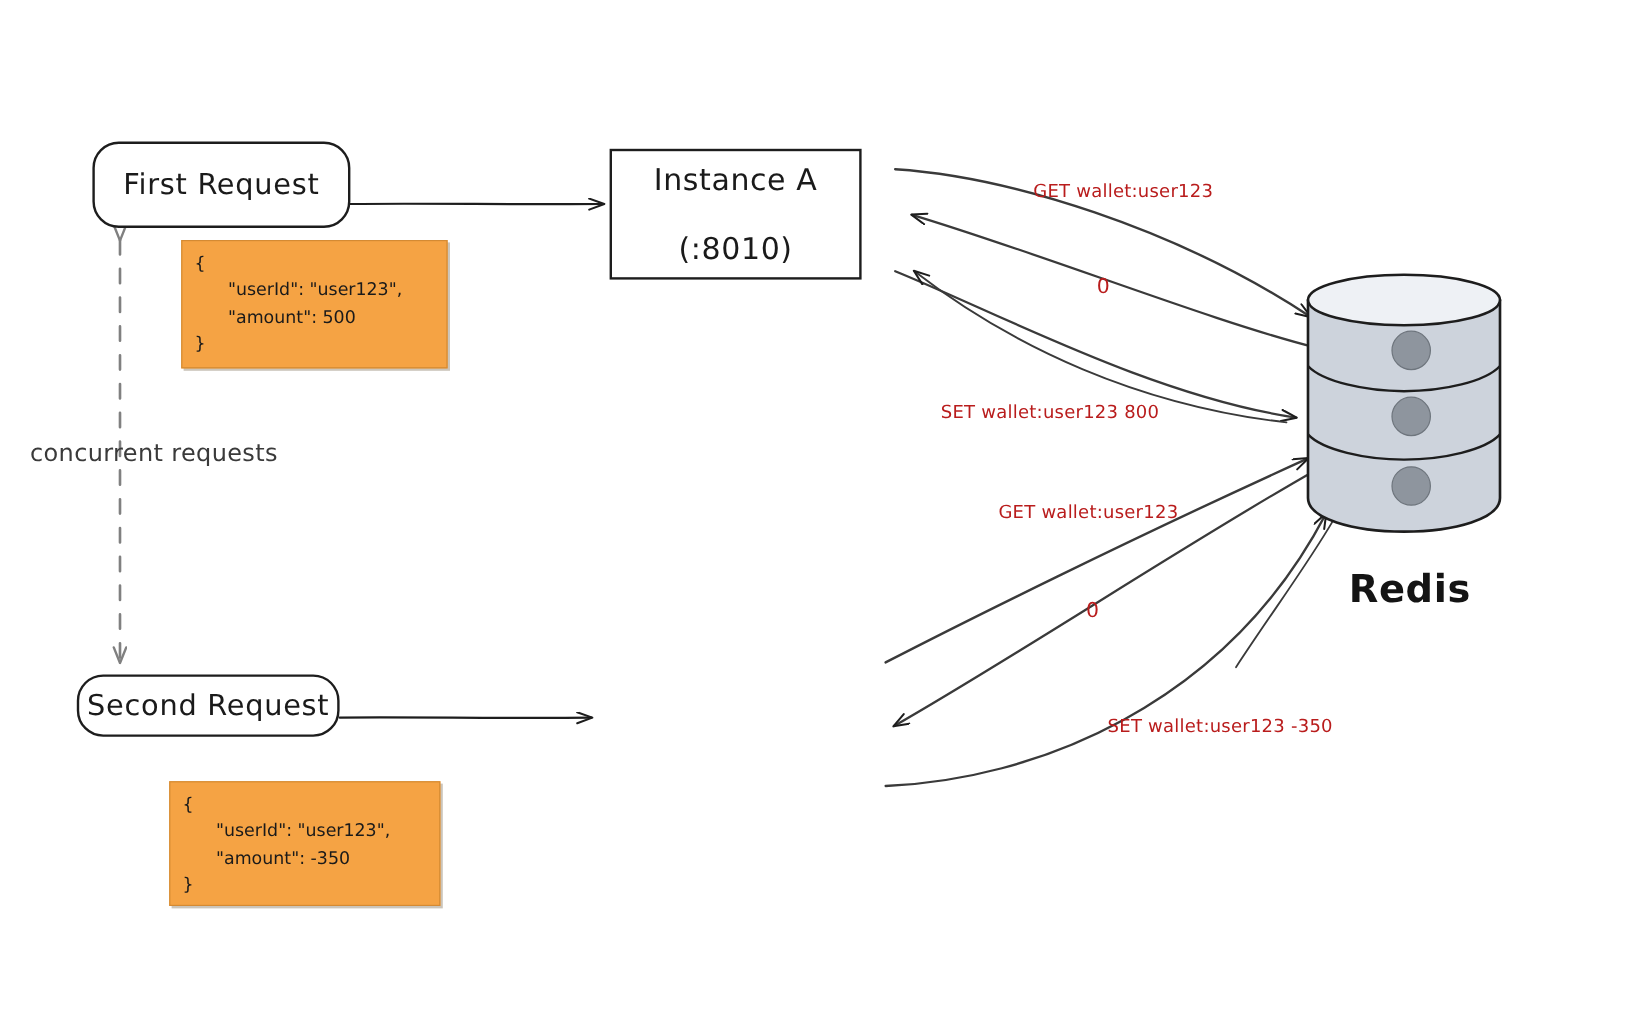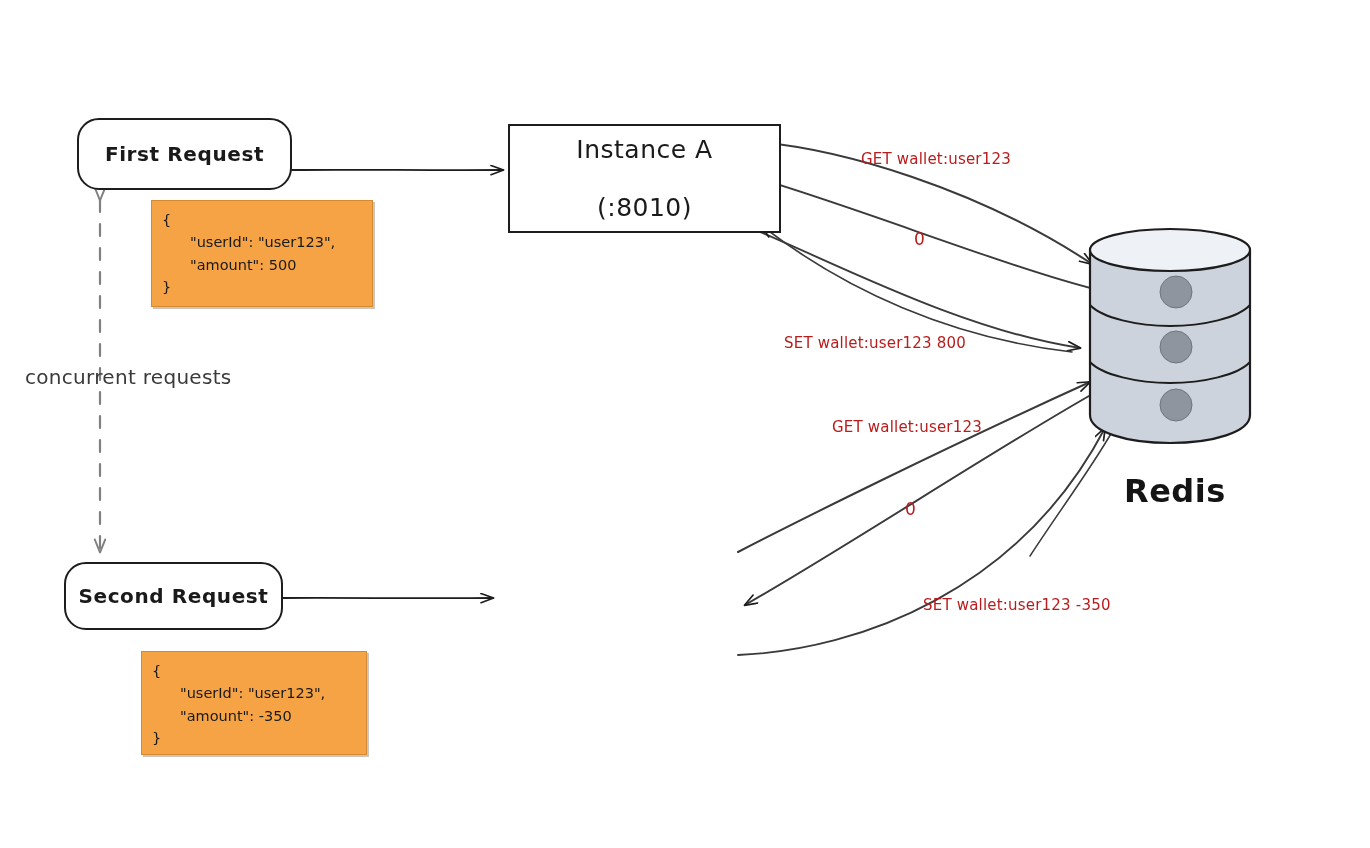--- a/index.html
+++ b/index.html
@@ -35,23 +35,22 @@
     align-items: center;
     justify-content: center;
     color: #1a1a1a;
     font-family: "DejaVu Sans", sans-serif;
   }
   .rounded-box {
     border-radius: 22px;
     border: 2.5px solid #1d1d1d;
   }
   .req-label {
-    font-size: 20px;
+    font-size: 24px;
     letter-spacing: 0.6px;
-    font-weight: bold;
   }
   .inst-line1 {
     font-size: 25px;
     letter-spacing: 0.5px;
     line-height: 1.12;
   }
   .inst-line2 {
     font-size: 25px;
     letter-spacing: 0.5px;
     line-height: 1.12;
@@ -175,25 +174,25 @@
       <circle cx="1176" cy="292" r="16" fill="#8E959E" stroke="#6e757d" stroke-width="1"></circle>
       <circle cx="1176" cy="347" r="16" fill="#8E959E" stroke="#6e757d" stroke-width="1"></circle>
       <circle cx="1176" cy="405" r="16" fill="#8E959E" stroke="#6e757d" stroke-width="1"></circle>
     </g>
   </svg>
 
   <div class="node-box rounded-box" style="left:77px; top:118px; width:215px; height:72px;">
     <div class="req-label">First Request</div>
   </div>
 
-  <div class="node-box rounded-box" style="left:64px; top:562px; width:219px; height:68px;">
+  <div class="node-box rounded-box" style="left:64px; top:562px; width:219px; height:52px;">
     <div class="req-label">Second Request</div>
   </div>
 
-  <div class="node-box" style="left:508px; top:124px; width:273px; height:109px;">
+  <div class="node-box" style="left:508px; top:124px; width:210px; height:109px;">
     <div class="inst-line1">Instance A</div>
     <div class="inst-line2">(:8010)</div>
   </div>
 
 
   <div class="db-label" style="left:1124px; top:440px;">Redis</div>
 
   <div class="json-card" style="left:151px; top:200px; width:222px; height:107px;">
     <div>{</div>
     <div class="ind">"userId": "user123",</div>

